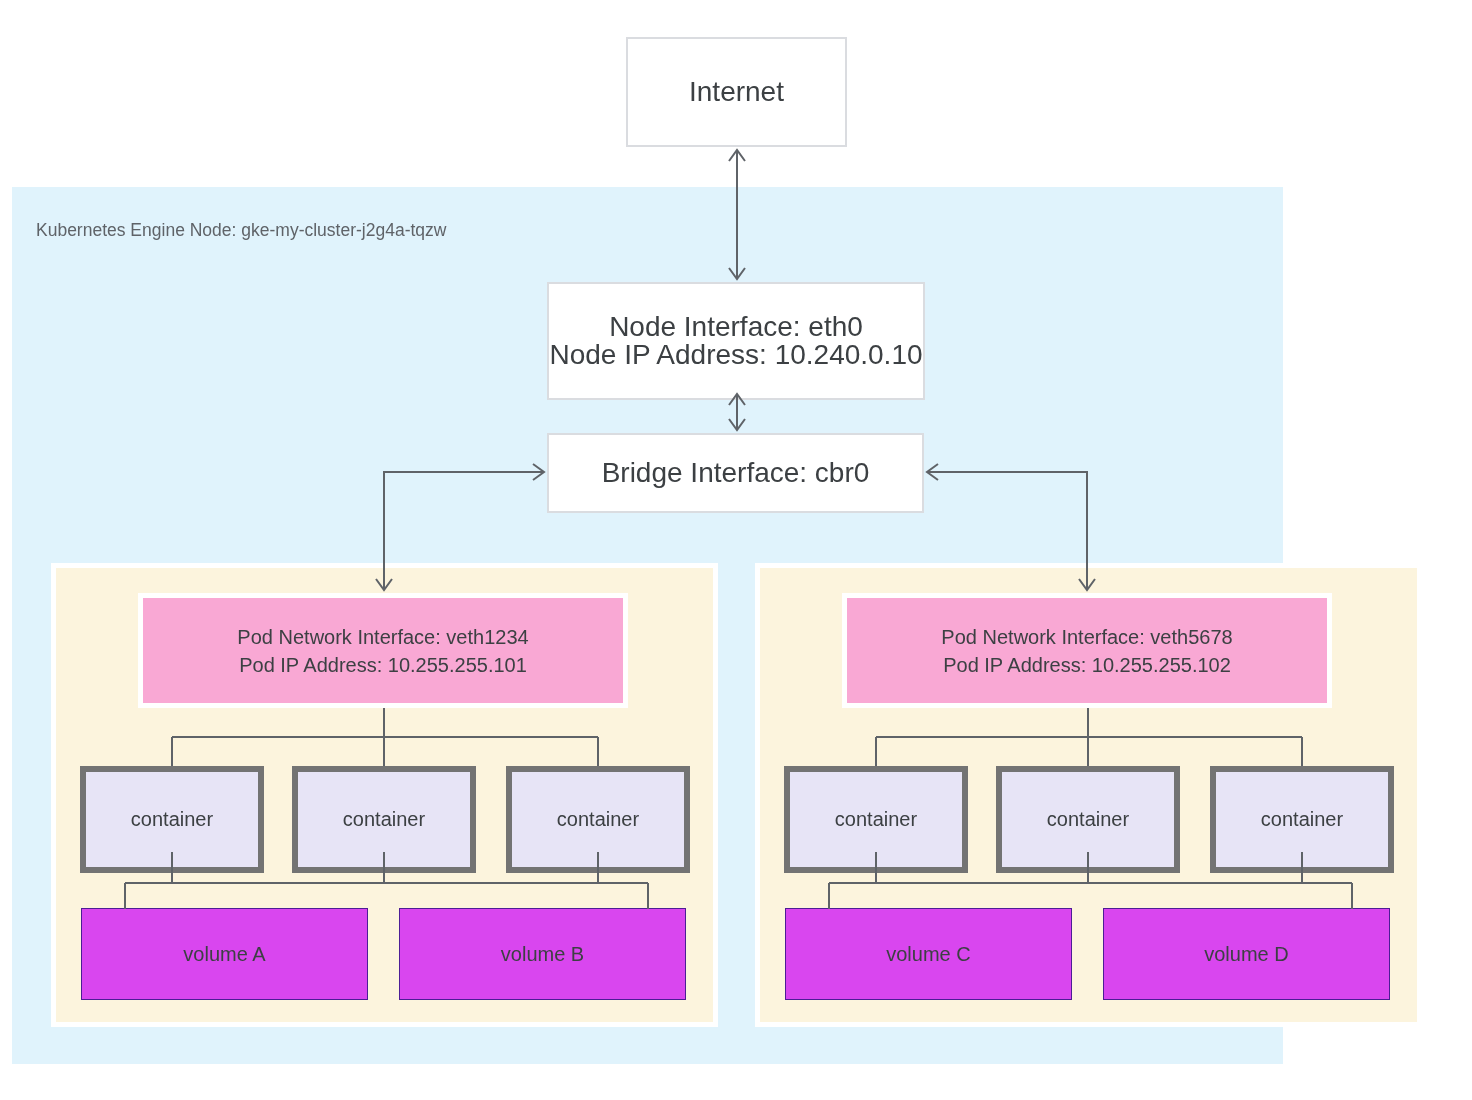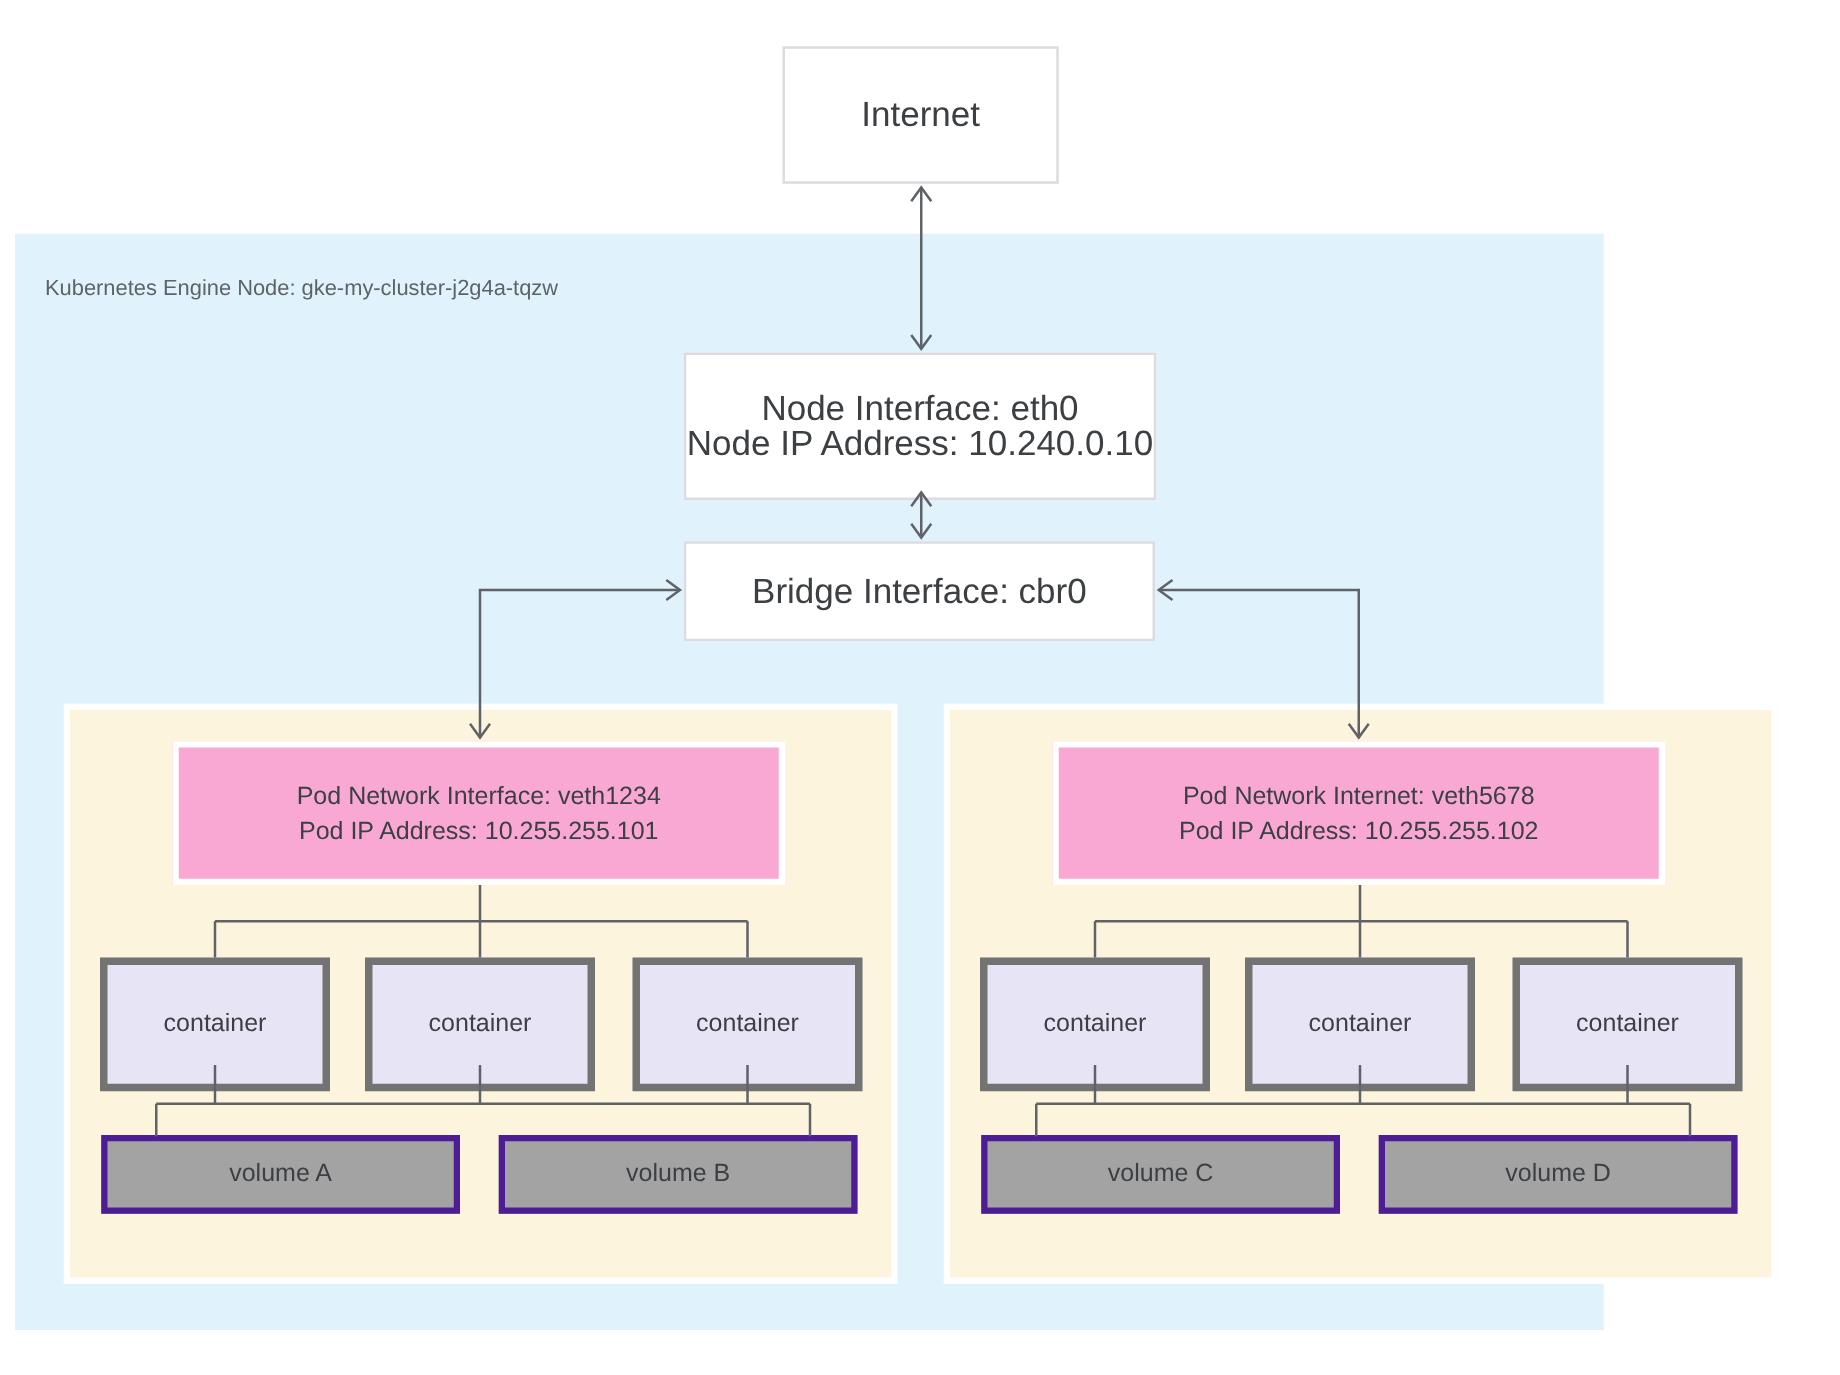--- a/index.html
+++ b/index.html
@@ -84,23 +84,23 @@
     justify-content: center;
     font-size: 20px;
   }
   .c1 { left: 24px; }
   .c2 { left: 236px; }
   .c3 { left: 450px; }
 
   .vbox {
     position: absolute;
     top: 340px;
-    width: 287px; height: 63px;
-    background: #a3a3a3;
-    border: 5px solid #4c1d95;
+    width: 287px; height: 92px;
+    background: #d946ef;
+    border: 1px solid #4c1d95;
     display: flex;
     align-items: center;
     justify-content: center;
     font-size: 20px;
   }
   .v1 { left: 25px; }
   .v2 { left: 343px; }
 
   
   .connectors {
@@ -139,21 +139,21 @@
     </div>
     <div class="cbox c1">container</div>
     <div class="cbox c2">container</div>
     <div class="cbox c3">container</div>
     <div class="vbox v1">volume A</div>
     <div class="vbox v2">volume B</div>
   </div>
 
   <div class="pod pod-right">
     <div class="pod-if">
-      <div>Pod Network Internet: veth5678</div>
+      <div>Pod Network Interface: veth5678</div>
       <div>Pod IP Address: 10.255.255.102</div>
     </div>
     <div class="cbox c1">container</div>
     <div class="cbox c2">container</div>
     <div class="cbox c3">container</div>
     <div class="vbox v1">volume C</div>
     <div class="vbox v2">volume D</div>
   </div>
 
   <svg class="connectors" viewBox="0 0 1472 1100" xmlns="http://www.w3.org/2000/svg">

